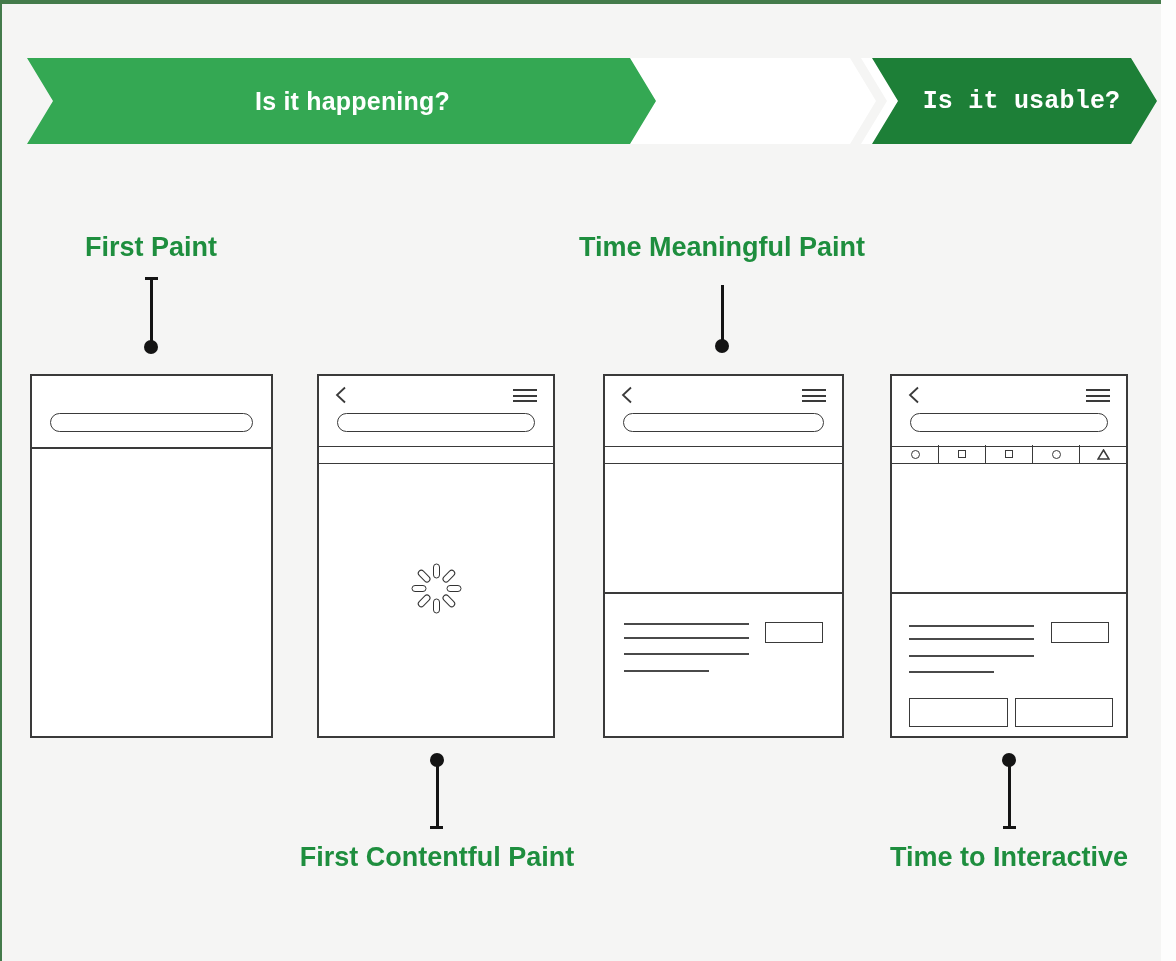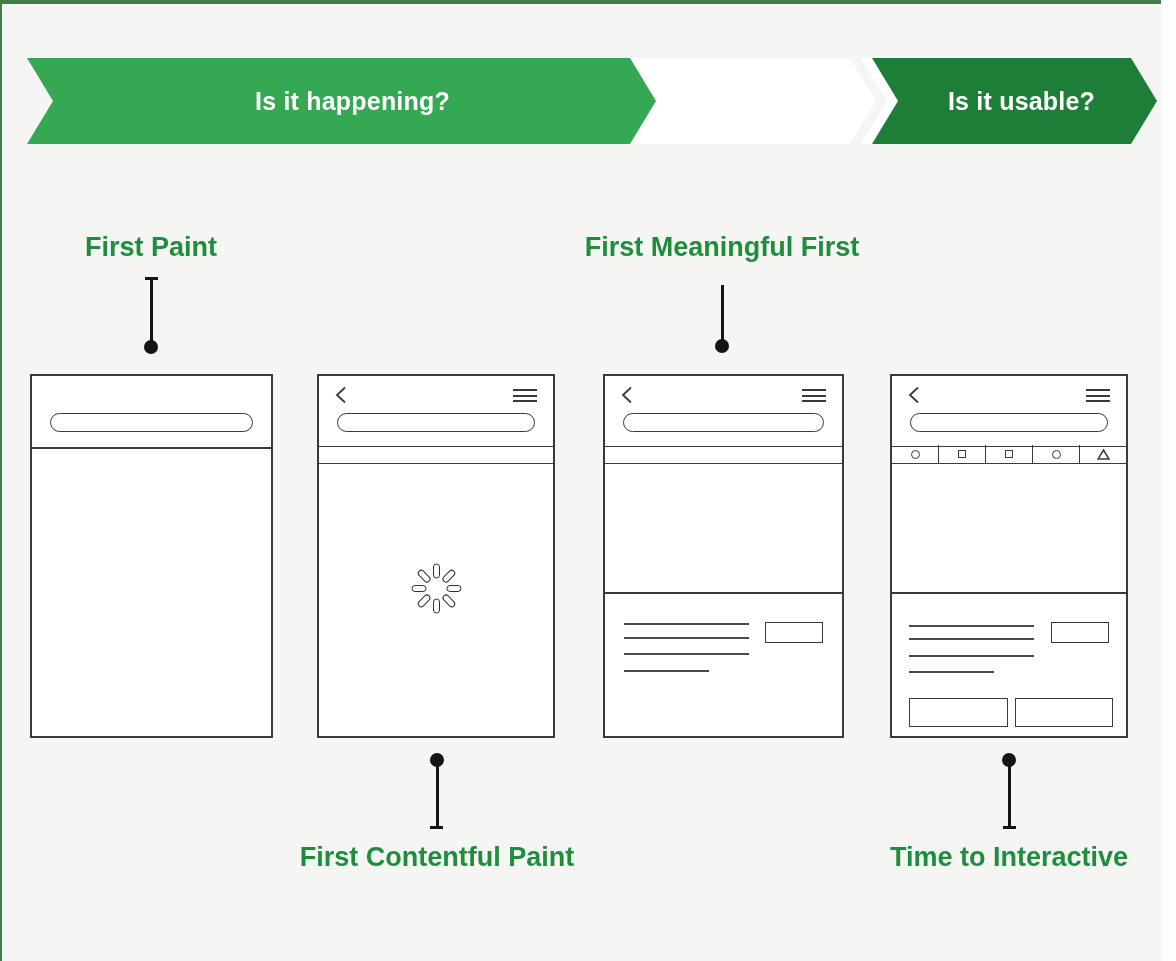--- a/index.html
+++ b/index.html
@@ -14,21 +14,21 @@
     position:absolute;top:58px;height:86px;
     clip-path:polygon(0 0, calc(100% - 26px) 0, 100% 50%, calc(100% - 26px) 100%, 0 100%, 26px 50%);
   }
   .chevron{display:flex;align-items:center;justify-content:center;
            color:#fff;font-size:25px;font-weight:bold;letter-spacing:.2px;}
   .chev-gap{background:#ffffff;}
   #gap1{left:609px;width:267px;}
   #gap2{left:861px;width:271px;}
   #ch1{left:27px;width:607px;padding-left:22px;}
   #ch2{left:620px;width:267px;padding-left:14px;}
-  #ch3{left:872px;width:271px;padding-left:14px;}
+  #ch3{left:872px;width:271px;padding-left:14px;font-family:Liberation Mono, monospace;}
 
   
   .metric-label{position:absolute;width:360px;text-align:center;
                 font-size:27px;font-weight:bold;color:#1E8E3E;}
   .vline{position:absolute;width:2.5px;background:#141414;}
   .tbar{position:absolute;height:2.5px;width:13px;background:#141414;}
   .dot{position:absolute;width:14px;height:14px;border-radius:50%;background:#141414;}
 
   
   .phone{position:absolute;top:374px;height:364px;background:#fff;
@@ -78,21 +78,21 @@
   <div class="chev-gap" id="gap1"></div>
   <div class="chev-gap" id="gap2"></div>
   <div class="chevron" id="ch1" style="background: rgb(52, 168, 83);">
     <span>Is it happening?</span>
   </div>
   <div class="chevron" id="ch3" style="background: rgb(29, 127, 55);">
     <span>Is it usable?</span>
   </div>
 
   <div class="metric-label" style="left: -29px; top: 232px; color: rgb(30, 142, 62);">First Paint</div>
-  <div class="metric-label" style="left: 542px; top: 232px; color: rgb(30, 142, 62);">First Meaningful First</div>
+  <div class="metric-label" style="left: 542px; top: 232px; color: rgb(30, 142, 62);">Time Meaningful Paint</div>
 
   <div class="tbar" style="left:145px;top:277px;"></div>
   <div class="vline" style="left:150px;top:277px;height:70px;"></div>
   <div class="dot" style="left:144px;top:340px;"></div>
 
   <div class="vline" style="left:721px;top:285px;height:61px;"></div>
   <div class="dot" style="left:715px;top:339px;"></div>
 
   <div class="dot" style="left:430px;top:753px;"></div>
   <div class="vline" style="left:436px;top:760px;height:67px;"></div>

